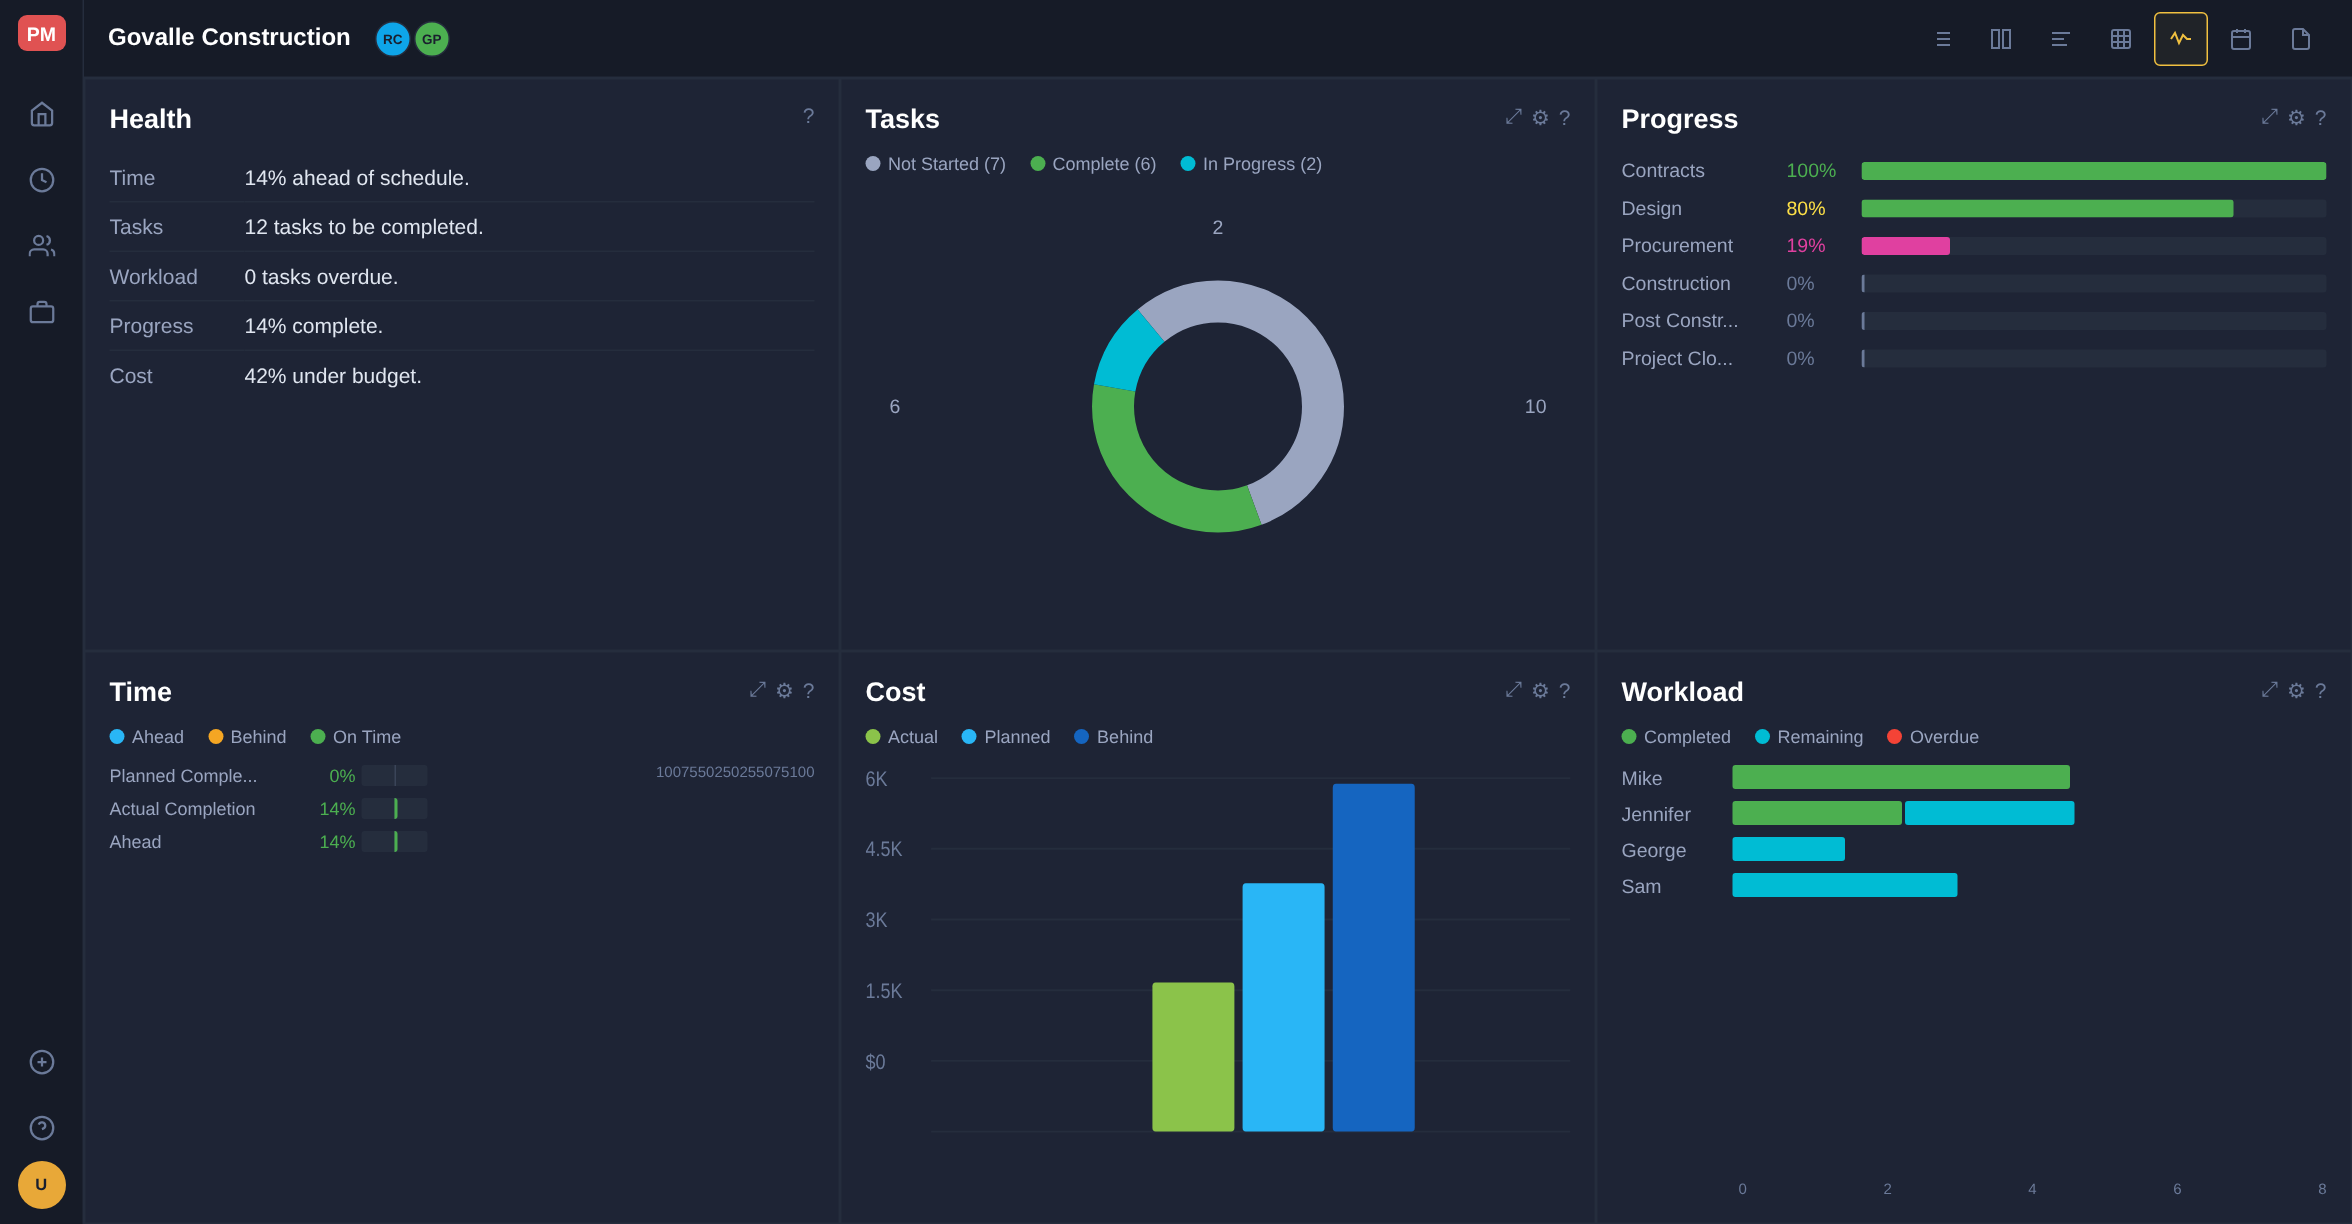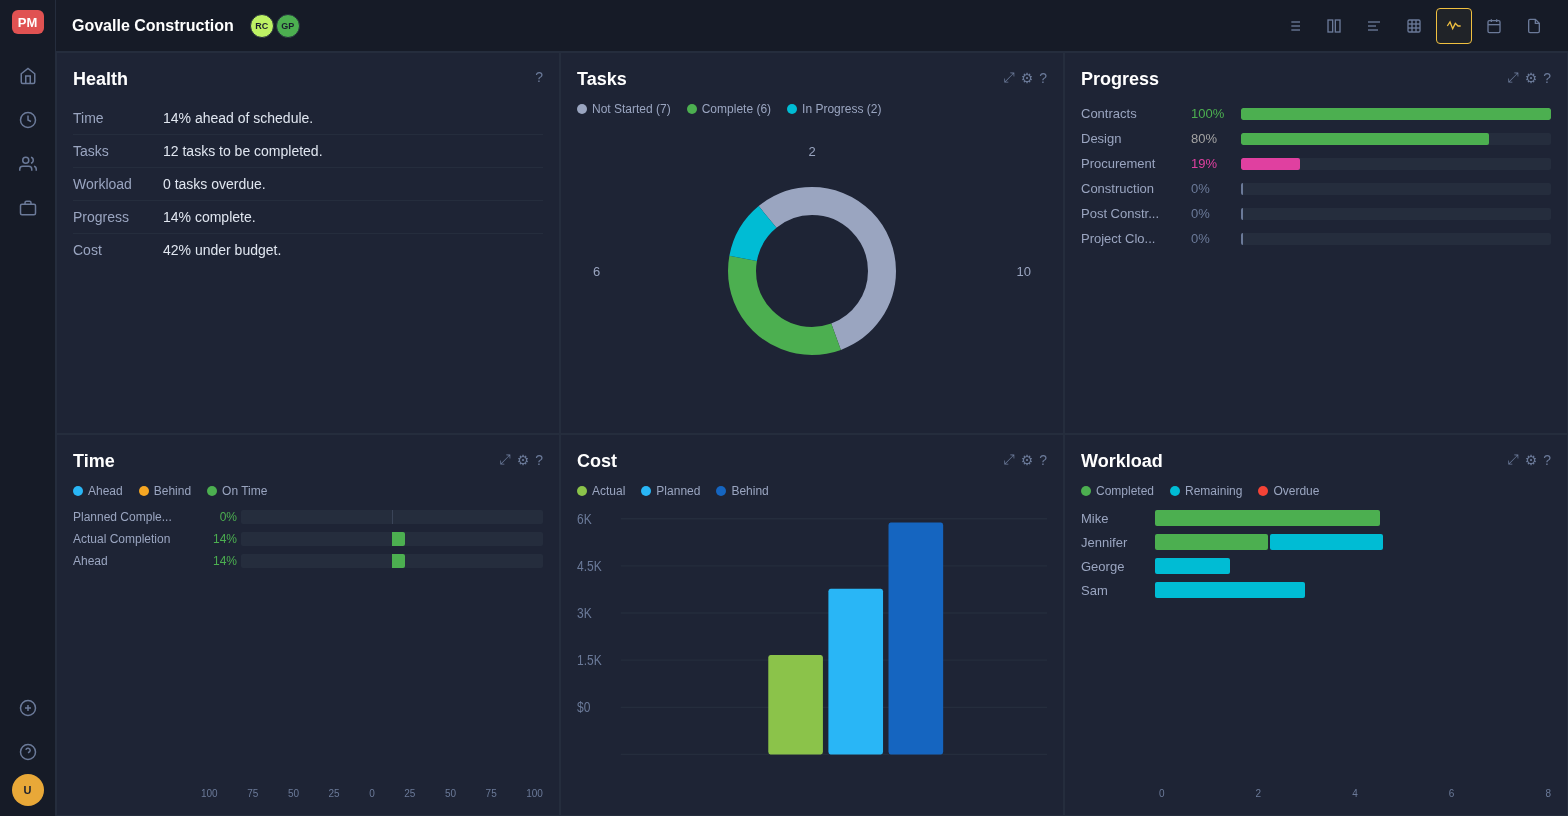--- a/index.html
+++ b/index.html
@@ -18,21 +18,21 @@
     
     .main { flex: 1; display: flex; flex-direction: column; overflow: hidden; }
 
     
     .topbar {
       height: 52px; background: #161b27; display: flex; align-items: center; padding: 0 16px; border-bottom: 1px solid #252d3d; flex-shrink: 0;
     }
     .topbar-title { font-size: 16px; font-weight: 600; color: #fff; margin-right: 16px; }
     .topbar-avatars { display: flex; margin-right: auto; }
     .topbar-avatar { width: 24px; height: 24px; border-radius: 50%; border: 1px solid #252d3d; margin-right: 2px; display: flex; align-items: center; justify-content: center; font-size: 9px; font-weight: bold; }
-    .topbar-avatar.orange { background: #bef264; color: #1a1f2e; }
+    .topbar-avatar.orange { background: #0ea5e9; color: #1a1f2e; }
     .topbar-avatar.green { background: #4caf50; color: #1a1f2e; }
     .topbar-tools { display: flex; gap: 4px; }
     .tool-btn { width: 36px; height: 36px; display: flex; align-items: center; justify-content: center; border-radius: 4px; cursor: pointer; color: #6b7a99; border: 1px solid transparent; }
     .tool-btn.active { border-color: #f0c040; color: #f0c040; background: rgba(240,192,64,0.05); }
     .tool-btn svg { width: 16px; height: 16px; }
 
     
     .dashboard { flex: 1; display: grid; grid-template-columns: 1fr 1fr 1fr; grid-template-rows: 1fr 1fr; gap: 0; overflow: hidden; }
     .panel { background: #1e2435; border: 1px solid #252d3d; padding: 16px; display: flex; flex-direction: column; overflow: hidden; }
     .panel-header { display: flex; align-items: flex-start; margin-bottom: 12px; }
@@ -58,21 +58,21 @@
     .progress-rows { display: flex; flex-direction: column; gap: 10px; margin-top: 4px; }
     .progress-row { display: flex; align-items: center; gap: 10px; }
     .progress-label { font-size: 13px; color: #9aa5c0; width: 100px; flex-shrink: 0; }
     .progress-pct { font-size: 13px; width: 40px; flex-shrink: 0; }
     .progress-bar-bg { flex: 1; height: 12px; background: #252d3d; border-radius: 2px; overflow: hidden; position: relative; }
     .progress-bar-fill { height: 100%; border-radius: 2px; }
     .progress-bar-tick { position: absolute; left: 0; top: 0; width: 2px; height: 100%; background: #6b7a99; }
 
     
     .time-legend { display: flex; gap: 16px; margin-bottom: 12px; }
-    .chart-area { flex: 1; display: flex; flex-direction: column; gap: 24px; }
+    .chart-area { flex: 1; display: flex; flex-direction: row; gap: 24px; }
     .time-rows { flex: 1; display: flex; flex-direction: column; gap: 8px; }
     .time-row { display: flex; align-items: center; gap: 8px; }
     .time-row-label { font-size: 12px; color: #9aa5c0; width: 120px; flex-shrink: 0; }
     .time-axis { display: flex; justify-content: space-between; padding-left: 128px; margin-top: 0; }
     .time-axis span { font-size: 10px; color: #6b7a99; }
 
     
     .cost-legend { display: flex; gap: 16px; margin-bottom: 8px; }
 
     
@@ -284,21 +284,21 @@
       <div class="progress-rows" id="progress-rows">
           <div class="progress-row">
     <span class="progress-label">Contracts</span>
     <span class="progress-pct" style="color:#4caf50">100%</span>
     <div class="progress-bar-bg">
       <div class="progress-bar-fill" style="width:100%;background:#4caf50"></div>
     </div>
   </div>
           <div class="progress-row">
     <span class="progress-label">Design</span>
-    <span class="progress-pct" style="color:#a3a3a3">80%</span>
+    <span class="progress-pct" style="color:#fde047">80%</span>
     <div class="progress-bar-bg">
       <div class="progress-bar-fill" style="width:80%;background:#4caf50"></div>
     </div>
   </div>
           <div class="progress-row">
     <span class="progress-label">Procurement</span>
     <span class="progress-pct" style="color:#e040a0">19%</span>
     <div class="progress-bar-bg">
       <div class="progress-bar-fill" style="width:19%;background:#e040a0"></div>
     </div>

